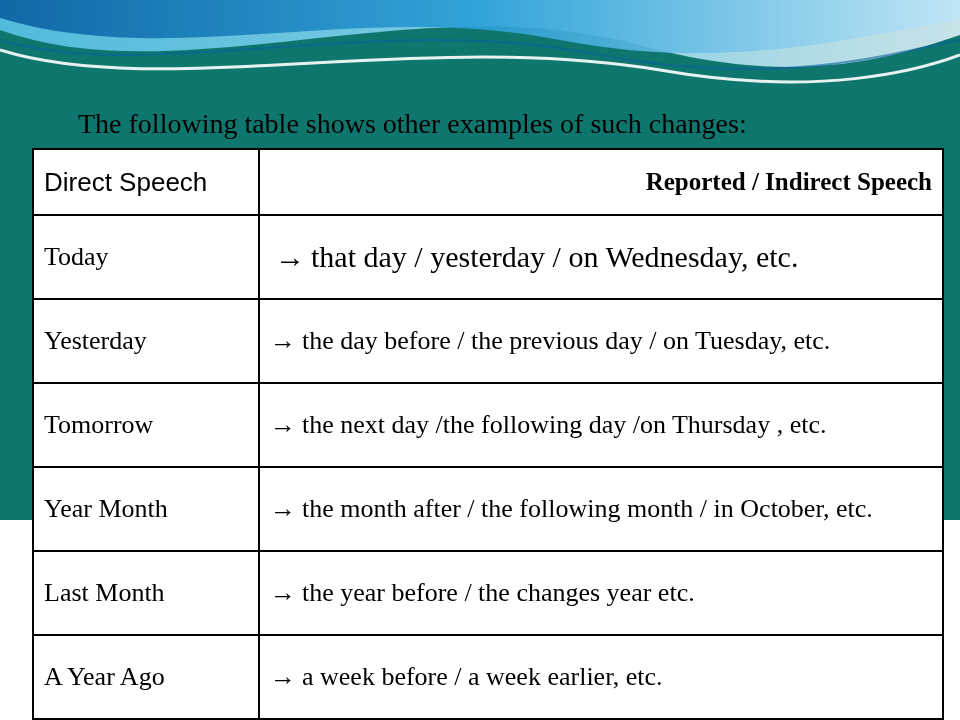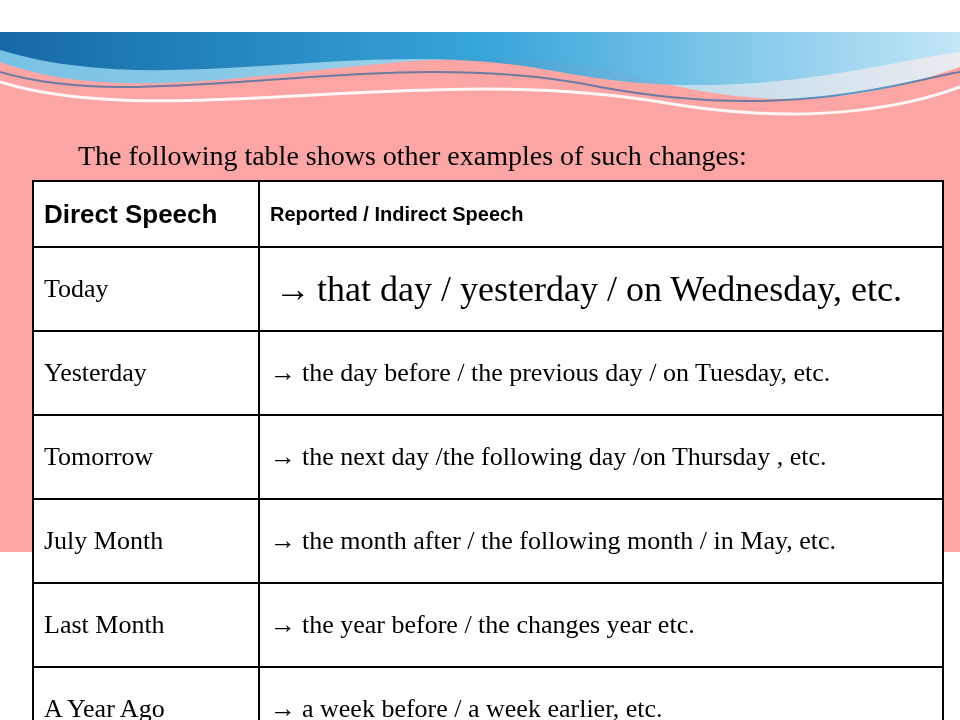--- a/index.html
+++ b/index.html
@@ -8,22 +8,21 @@
     width: 960px;
     height: 720px;
     background: #fff;
     font-family: "Times New Roman", Times, serif;
     overflow: hidden;
   }
   .slide {
     position: relative;
     width: 960px;
     height: 520px;
-    background: #fca5a5;
-    margin-top: 32px;
+    background: #0f766e;
   }
   .wave-wrap {
     position: absolute;
     top: 0; left: 0;
     width: 960px;
     height: 140px;
     overflow: hidden;
     pointer-events: none;
   }
   .wave-wrap svg { display: block; }
@@ -46,45 +45,45 @@
   .tbl col.c2 { width: 684px; }
   .tbl th, .tbl td {
     border: 2px solid #000;
     padding: 0 10px;
     text-align: left;
     vertical-align: middle;
     background: #fff;
   }
   .tbl th {
     font-family: Verdana, Geneva, sans-serif;
-    font-weight: bold;
+    font-weight: normal;
     color: #000;
     font-size: 26px;
     height: 64px;
   }
   .tbl th.reported {
-    font-family: Liberation Sans, sans-serif;
+    font-family: Liberation Serif, serif;
     font-weight: bold;
-    font-size: 20px;
-    text-align: left;
+    font-size: 25px;
+    text-align: right;
   }
   .tbl td {
     height: 82px;
     font-family: Liberation Serif, serif;
   }
   .tbl td.left {
     font-size: 26px;
     color: #000;
   }
   .tbl td.right {
     font-size: 26px;
     color: #000;
     white-space: nowrap;
   }
-  .row-today td.right { font-size: 36px; padding-left: 15px; }
+  .row-today td.right { font-size: 30px; padding-left: 15px; }
   .arrow { color: #000; display: inline-block; margin-right: 6px; }
 </style>
 </head>
 <body>
 <div class="slide">
 
   <div class="wave-wrap">
     <svg width="960" height="140" viewBox="0 0 960 140">
       <defs>
         <linearGradient id="g1" x1="0" y1="0" x2="1" y2="0">
@@ -131,23 +130,23 @@
           <span class="arrow">→</span><span>the day before / the previous day / on Tuesday, etc.</span>
         </td>
       </tr>
       <tr>
         <td class="left">Tomorrow</td>
         <td class="right">
           <span class="arrow">→</span><span>the next day /the following day /on Thursday , etc.</span>
         </td>
       </tr>
       <tr>
-        <td class="left">July Month</td>
+        <td class="left">Year Month</td>
         <td class="right">
-          <span class="arrow">→</span><span>the month after / the following month / in May, etc.</span>
+          <span class="arrow">→</span><span>the month after / the following month / in October, etc.</span>
         </td>
       </tr>
       <tr>
         <td class="left">Last Month</td>
         <td class="right">
           <span class="arrow">→</span><span>the year before / the changes year etc.</span>
         </td>
       </tr>
       <tr>
         <td class="left">A Year Ago</td>

